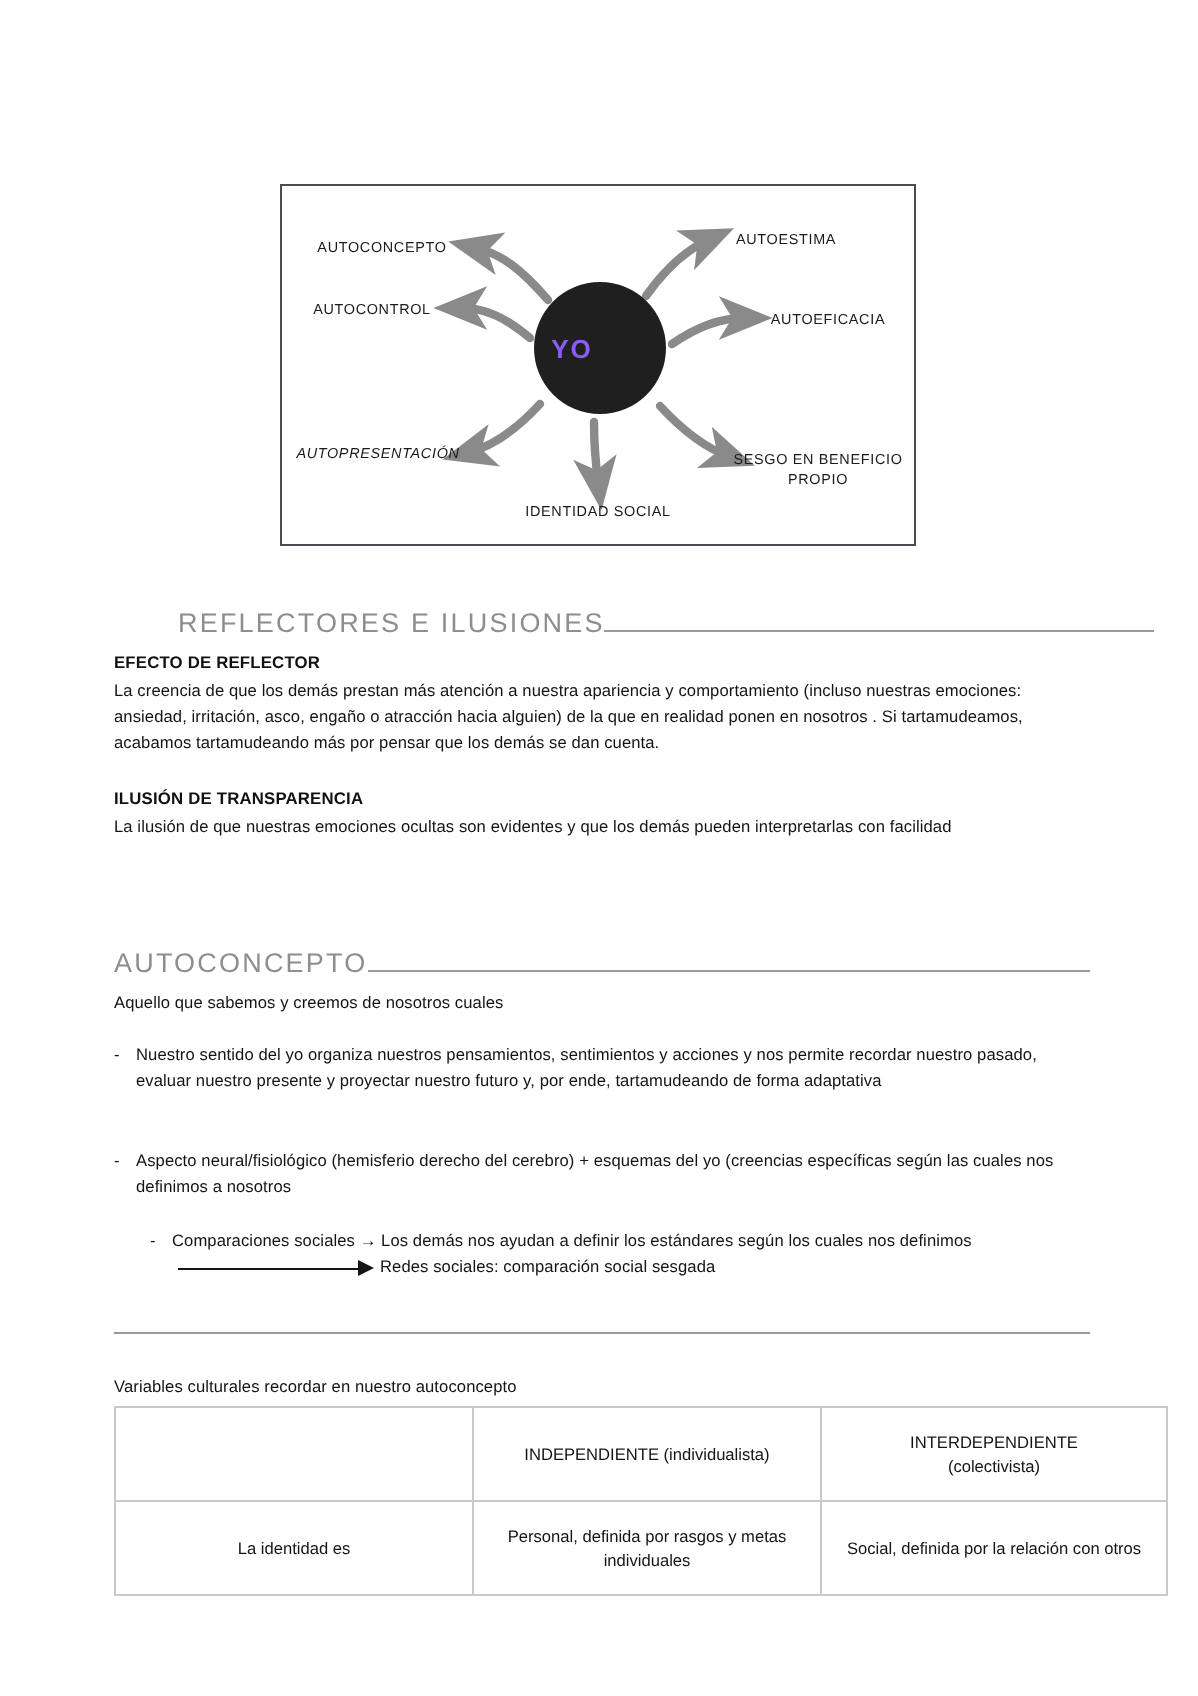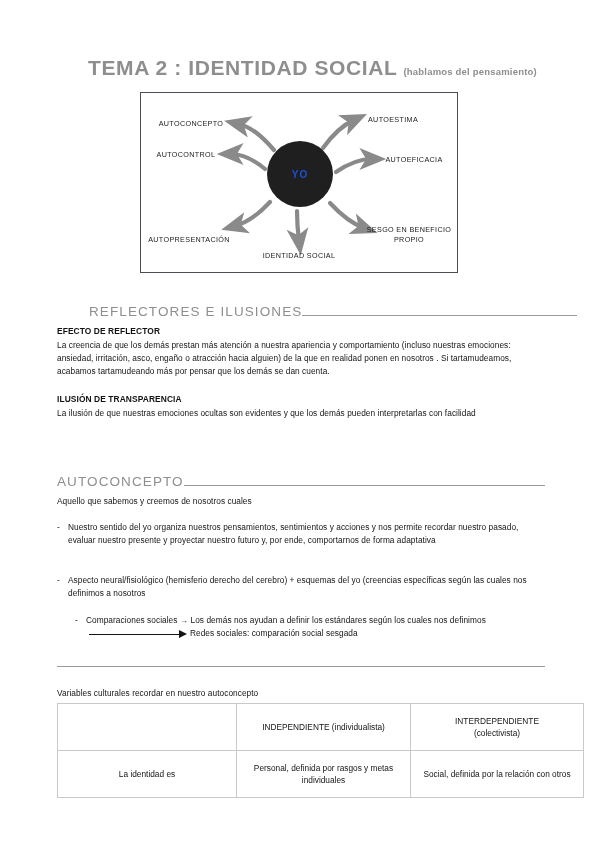--- a/index.html
+++ b/index.html
@@ -70,29 +70,29 @@
     position: absolute;
     left: 126px;
     top: 48px;
     width: 66px;
     height: 66px;
     border-radius: 50%;
     background: #1f1f1f;
   }
   .center-label {
     position: absolute;
-    left: 126px;
+    left: 112px;
     top: 48px;
     width: 66px;
     height: 66px;
     display: flex;
     align-items: center;
     justify-content: center;
-    color: #1d4ed8;
-    font-size: 10px;
+    color: #8b5cf6;
+    font-size: 13px;
     font-weight: 700;
     letter-spacing: 1px;
   }
 
   
   .section-head {
     position: absolute;
     left: 57px;
     width: 488px;
     display: flex;
@@ -197,24 +197,20 @@
   .col-b { width: 161px; }
   .col-c { width: 160px; }
   .row-head td { height: 32px; }
   .row-body td { height: 32px; }
 </style>
 </head>
 <body>
 
 <div class="page">
 
-  <div class="doc-title">
-    <span>TEMA 2 : IDENTIDAD SOCIAL</span>
-    <span class="subtitle">(hablamos del pensamiento)</span>
-  </div>
 
   <div class="diagram-box">
     <svg class="diagram-svg" viewBox="0 0 318 181">
       <defs>
         <marker id="ah" markerWidth="7" markerHeight="7" refX="3.0" refY="3" orient="auto">
           <path d="M0,0.4 L6.4,3 L0,5.6 L1.6,3 Z" fill="#8a8a8a"></path>
         </marker>
       </defs>
       <g fill="none" stroke="#8a8a8a" stroke-width="4.2" stroke-linecap="round" marker-end="url(#ah)">
 
@@ -234,21 +230,21 @@
       </g>
     </svg>
 
     <div class="center-circle"></div>
     <div class="center-label">YO</div>
 
     <div class="dlabel" style="left:10px; top:26px; width:80px;">AUTOCONCEPTO</div>
     <div class="dlabel" style="left:216px; top:22px; width:72px;">AUTOESTIMA</div>
     <div class="dlabel" style="left:6px; top:57px; width:78px;">AUTOCONTROL</div>
     <div class="dlabel" style="left:236px; top:62px; width:74px;">AUTOEFICACIA</div>
-    <div class="dlabel" style="left:2px; top:142px; width:92px;">AUTOPRESENTACIÓN</div>
+    <div class="dlabel" style="left:2px; top:129px; width:92px;font-style:italic;">AUTOPRESENTACIÓN</div>
     <div class="dlabel" style="left:222px; top:132px; width:92px;">SESGO EN BENEFICIO</div>
     <div class="dlabel" style="left:222px; top:142px; width:92px;">PROPIO</div>
     <div class="dlabel" style="left:116px; top:158px; width:84px;">IDENTIDAD SOCIAL</div>
   </div>
 
   <div class="section-head" style="top:304px;margin-left:32px;">
     <span class="htext">REFLECTORES E ILUSIONES</span>
     <span class="hrule"></span>
   </div>
 
@@ -260,21 +256,21 @@
 
   <div class="section-head" style="top:474px;">
     <span class="htext">AUTOCONCEPTO</span>
     <span class="hrule"></span>
   </div>
 
   <div class="para" style="top:495px;">Aquello que sabemos y creemos de nosotros cuales</div>
 
   <div class="bullet-row" style="left:57px; top:521px; width:484px;">
     <span class="bullet-mark">-</span>
-    <span class="bullet-text">Nuestro sentido del yo organiza nuestros pensamientos, sentimientos y acciones y nos permite recordar nuestro pasado, evaluar nuestro presente y proyectar nuestro futuro y, por ende, comportarnos de forma adaptativa</span>
+    <span class="bullet-text">Nuestro sentido del yo organiza nuestros pensamientos, sentimientos y acciones y nos permite recordar nuestro pasado, evaluar nuestro presente y proyectar nuestro futuro y, por ende, tartamudeando de forma adaptativa</span>
   </div>
 
   <div class="bullet-row" style="left:57px; top:574px; width:484px;">
     <span class="bullet-mark">-</span>
     <span class="bullet-text">Aspecto neural/fisiológico (hemisferio derecho del cerebro) + esquemas del yo (creencias específicas según las cuales nos definimos a nosotros</span>
   </div>
 
   <div class="bullet-row" style="left:75px; top:614px; width:466px;">
     <span class="bullet-mark">-</span>
     <span class="bullet-text">

